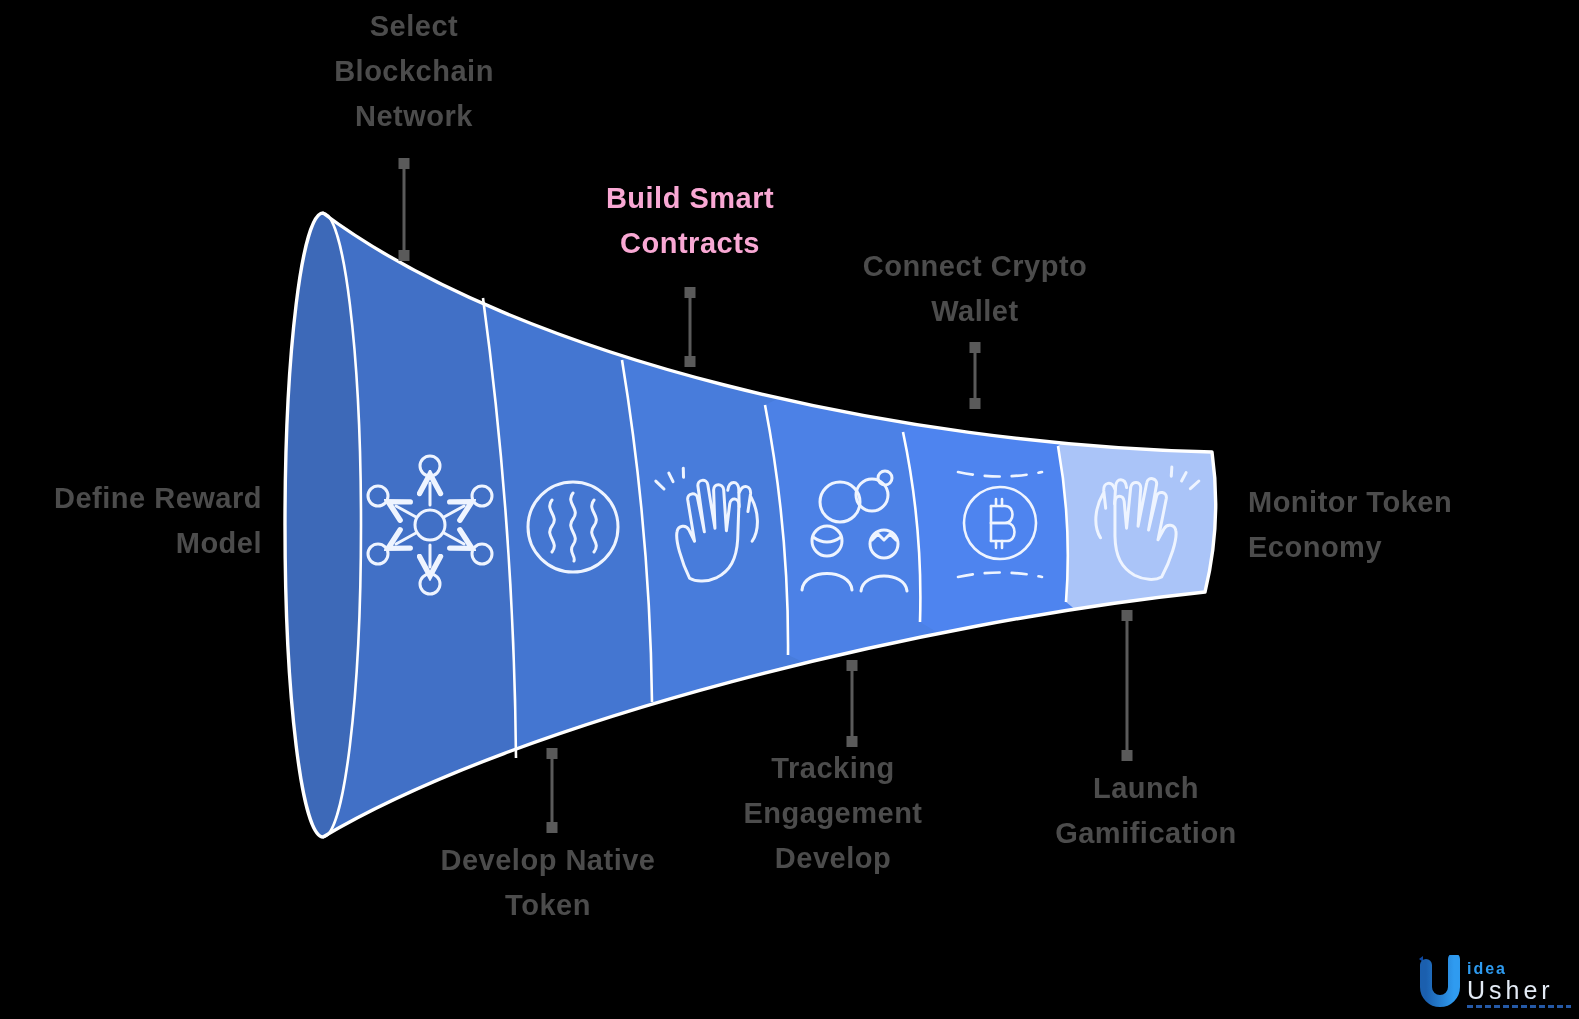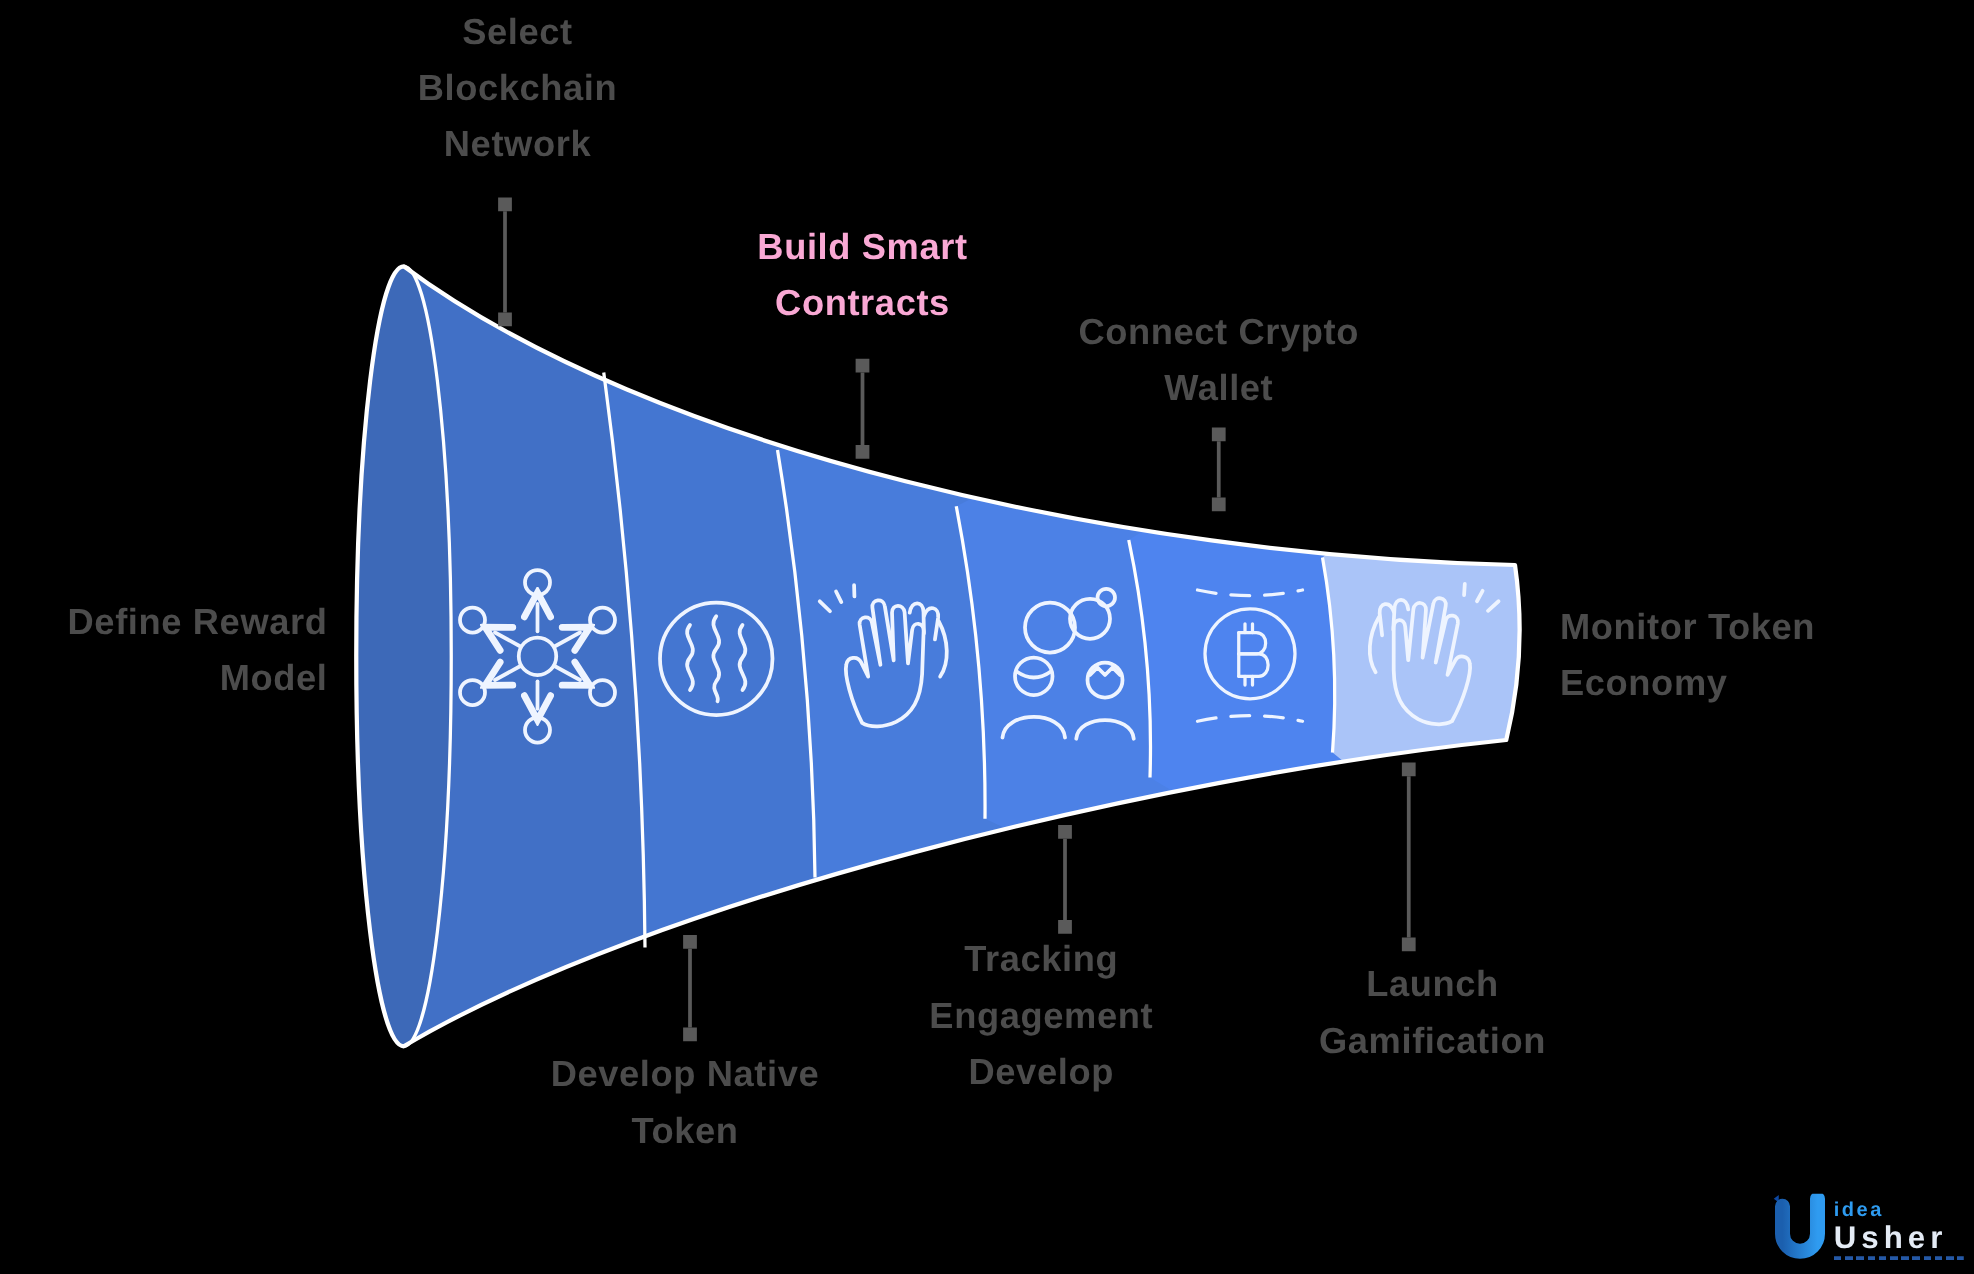--- a/index.html
+++ b/index.html
@@ -25,21 +25,21 @@
   .lbl.left{text-align:left;}
   .logo{
     position:absolute;right:8px;bottom:2px;
     display:flex;align-items:flex-start;gap:2px;text-align:right;
   }
   .logo .words{display:flex;flex-direction:column;align-items:flex-start;margin-top:6px;}
   .logo .word-top{
     color:#2e9bf0;font-size:16px;font-weight:700;letter-spacing:2px;line-height:16px;
   }
   .logo .word-bottom{
-    color:#e4ebf5;font-size:25px;font-weight:700;letter-spacing:4px;line-height:26px;
+    color:#e4ebf5;font-size:25px;font-weight:400;letter-spacing:4px;line-height:26px;
   }
   .logo .tagline{
     margin-top:2px;width:104px;height:3px;
     background:repeating-linear-gradient(90deg,#2e6fd0 0 6px,transparent 6px 9px);
     opacity:.8;
   }
 </style>
 </head>
 <body style="background: rgb(0, 0, 0);">
 

